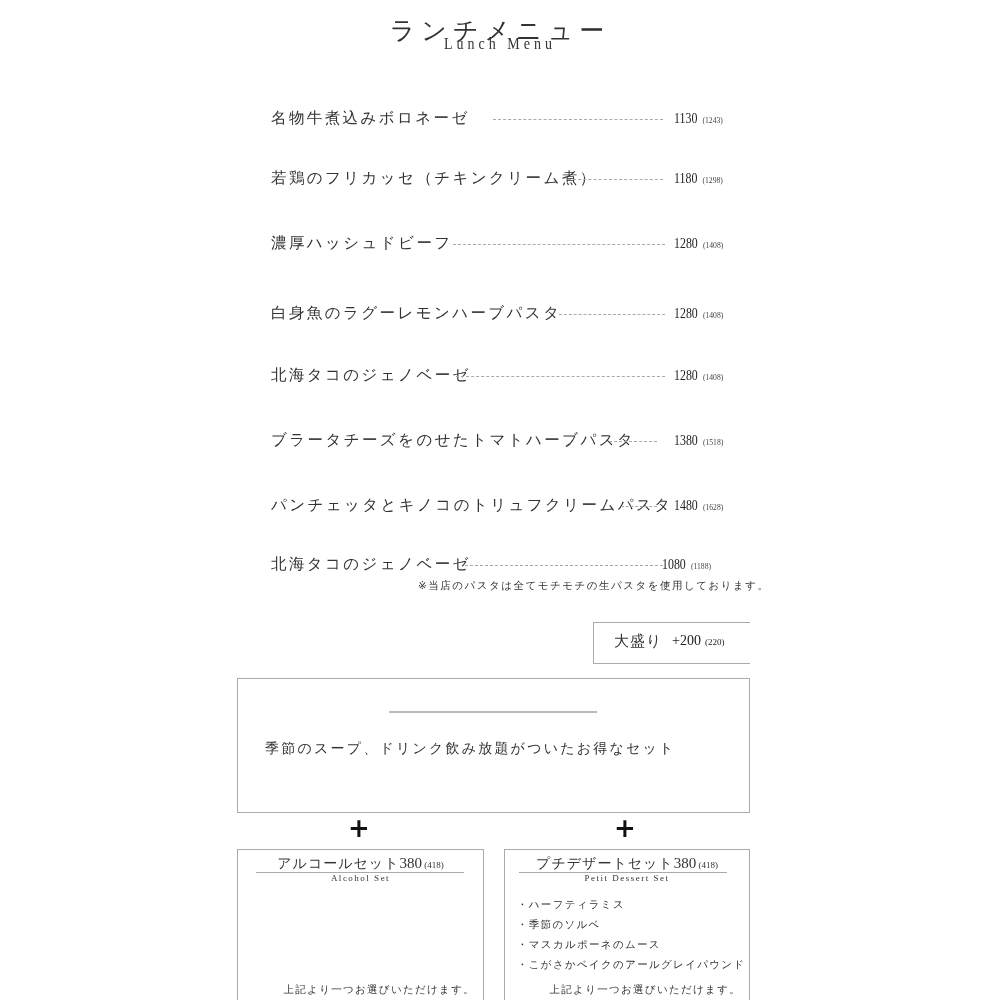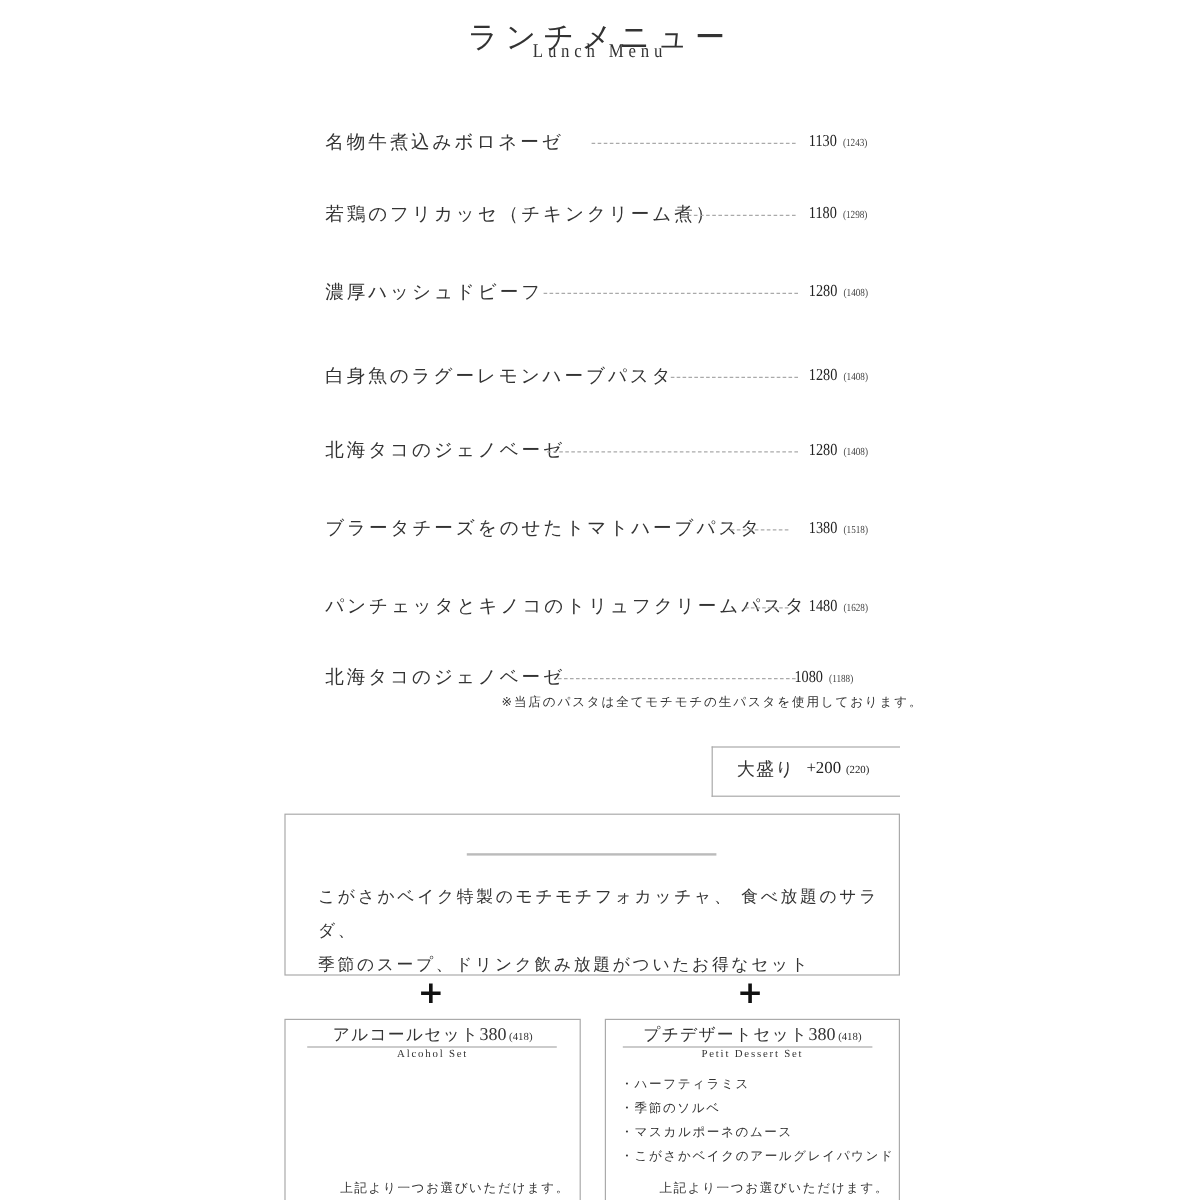--- a/index.html
+++ b/index.html
@@ -97,21 +97,20 @@
 <div class="abs note">※当店のパスタは全てモチモチの生パスタを使用しております。</div>
 
 <div class="abs large-box">
   <span class="lbl">大盛り</span>
   <span class="prc"><span>+200</span><span class="tax">(220)</span></span>
 </div>
 
 <div class="abs bonito">
   <div class="uline"></div>
   <div class="desc">
-    <div>こがさかベイク特製のモチモチフォカッチャ、 食べ放題のサラダ、</div>
     <div>季節のスープ、ドリンク飲み放題がついたお得なセット</div>
   </div>
 </div>
 
 <div class="abs plus" style="left:347px;">+</div>
 <div class="abs plus" style="left:613px;">+</div>
 
 <div class="abs sub-box" style="left:237px; width:247px;">
   <div class="sh"><span>アルコールセット</span><span class="num">380</span><span class="tax"> (418)</span></div>
   <div class="suline" style="left:18px; width:208px;"></div>

